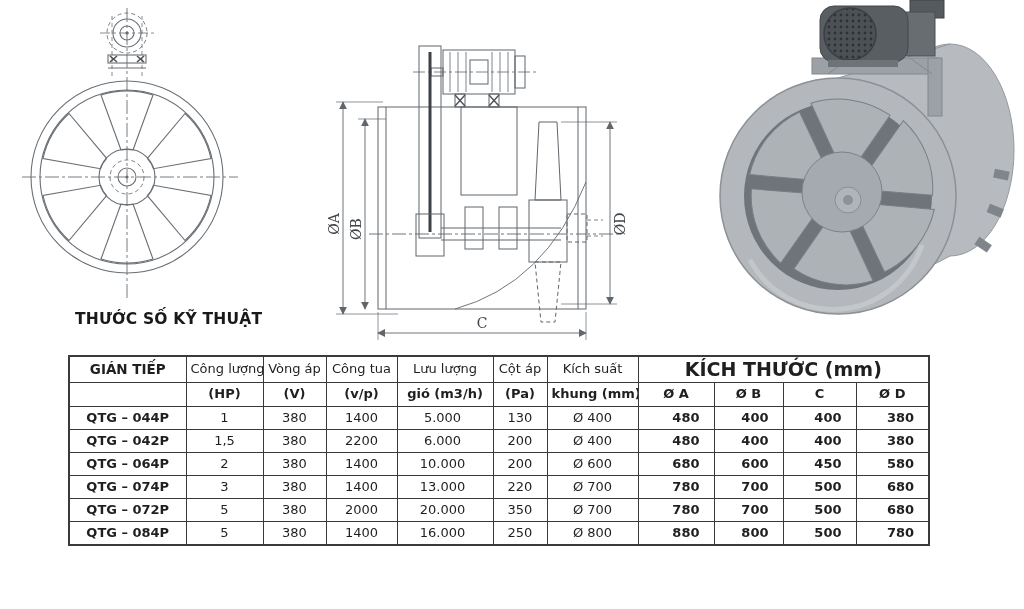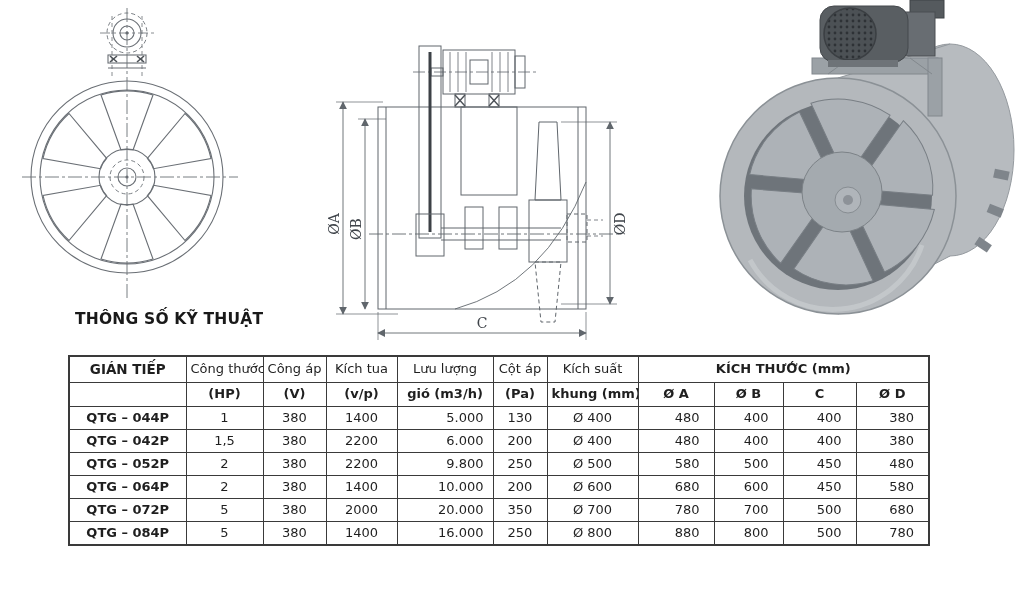--- a/index.html
+++ b/index.html
@@ -23,26 +23,26 @@
     border:2px solid #3a3a3a;
   }
   .spec th,.spec td{
     border:1px solid #3a3a3a;padding:0 4px;
     overflow:hidden;white-space:nowrap;text-align:center;
     font-size:13px;line-height:1.1;
   }
   .spec th.h1{height:25px;font-weight:normal;}
   .spec th.h2{height:23px;font-weight:bold;}
   .spec th.model-h{font-weight:bold;font-size:13.5px;}
-  .spec th.group{font-weight:bold;font-size:13px;}
+  .spec th.group{font-weight:bold;font-size:19px;}
   .spec th.dimh{font-weight:bold;}
   .spec td{height:22px;}
   .spec td.model{font-weight:bold;}
-  .spec td.flow{text-align:right;padding-right:9px;}
-  .spec td.dim{font-weight:normal;text-align:right;padding-right:14px;margin-left:23px;}
+  .spec td.flow{padding-right:9px;}
+  .spec td.dim{font-weight:bold;text-align:right;padding-right:14px;margin-left:23px;}
   .dimlabel{font-family:"DejaVu Serif","Liberation Serif",serif;font-size:14px;fill:#3f444a;}
   svg{display:block;}
 </style>
 </head>
 <body>
 
 <div class="page">
 
   <svg id="fig-front" class="fig" width="230" height="305" viewBox="0 0 230 305" fill="none" stroke="#6a6f75" stroke-width="1.1">
 
@@ -234,42 +234,42 @@
       <line x1="150" y1="58" x2="128" y2="74" stroke="#82888d"></line>
       <line x1="210" y1="58" x2="232" y2="74" stroke="#82888d"></line>
       <rect x="210" y="0" width="34" height="18" fill="#555a5e" stroke="#3f4347"></rect>
       <rect x="205" y="12" width="30" height="44" fill="#686d72" stroke="#4a4e52"></rect>
       <rect x="120" y="6" width="88" height="56" rx="14" fill="#595e62" stroke="#44484c"></rect>
       <circle cx="150" cy="34" r="26" fill="url(#grille)" stroke="#3b3f43" stroke-width="1.5"></circle>
       <rect x="128" y="60" width="70" height="7" fill="#6e7378"></rect>
     </g>
   </svg>
 
-  <h2 class="title">THÔNG SỐ KỸ THUẬT</h2>
+  <h2 class="title">THƯỚC SỐ KỸ THUẬT</h2>
 
   <table class="spec">
     <colgroup>
       <col style="width:117px">
         <col style="width:77px">
         <col style="width:63px">
       <col style="width:71px">
         <col style="width:96px">
         <col style="width:54px">
       <col style="width:91px">
         <col style="width:76px">
         <col style="width:69px">
       <col style="width:73px">
         <col style="width:73px">
     </colgroup>
     <thead>
       <tr>
         <th class="h1 model-h">GIÁN TIẾP</th>
-        <th class="h1">Công thước</th>
-        <th class="h1">Công áp</th>
-        <th class="h1">Kích tua</th>
+        <th class="h1">Công lượng</th>
+        <th class="h1">Vòng áp</th>
+        <th class="h1">Công tua</th>
         <th class="h1">Lưu lượng</th>
         <th class="h1">Cột áp</th>
         <th class="h1">Kích suất</th>
         <th class="h1 group" colspan="4">KÍCH THƯỚC (mm)</th>
       </tr>
       <tr>
         <th class="h2"></th>
         <th class="h2">(HP)</th>
         <th class="h2">(V)</th>
         <th class="h2">(v/p)</th>
@@ -303,46 +303,46 @@
           <td class="num">2200</td>
           <td class="flow">6.000</td>
           <td class="num">200</td>
           <td class="frame">Ø 400</td>
           <td class="dim">480</td>
           <td class="dim">400</td>
           <td class="dim">400</td>
           <td class="dim">380</td>
         </tr>
         <tr>
-          <td class="model">QTG – 052P</td>
-          <td class="num">2</td>
-          <td class="num">380</td>
-          <td class="num">2200</td>
-          <td class="flow">9.800</td>
-          <td class="num">250</td>
-          <td class="frame">Ø 500</td>
-          <td class="dim">580</td>
-          <td class="dim">500</td>
-          <td class="dim">450</td>
-          <td class="dim">480</td>
-        </tr>
-        <tr>
           <td class="model">QTG – 064P</td>
           <td class="num">2</td>
           <td class="num">380</td>
           <td class="num">1400</td>
           <td class="flow">10.000</td>
           <td class="num">200</td>
           <td class="frame">Ø 600</td>
           <td class="dim">680</td>
           <td class="dim">600</td>
           <td class="dim">450</td>
           <td class="dim">580</td>
         </tr>
         <tr>
+          <td class="model">QTG – 074P</td>
+          <td class="num">3</td>
+          <td class="num">380</td>
+          <td class="num">1400</td>
+          <td class="flow">13.000</td>
+          <td class="num">220</td>
+          <td class="frame">Ø 700</td>
+          <td class="dim">780</td>
+          <td class="dim">700</td>
+          <td class="dim">500</td>
+          <td class="dim">680</td>
+        </tr>
+        <tr>
           <td class="model">QTG – 072P</td>
           <td class="num">5</td>
           <td class="num">380</td>
           <td class="num">2000</td>
           <td class="flow">20.000</td>
           <td class="num">350</td>
           <td class="frame">Ø 700</td>
           <td class="dim">780</td>
           <td class="dim">700</td>
           <td class="dim">500</td>

